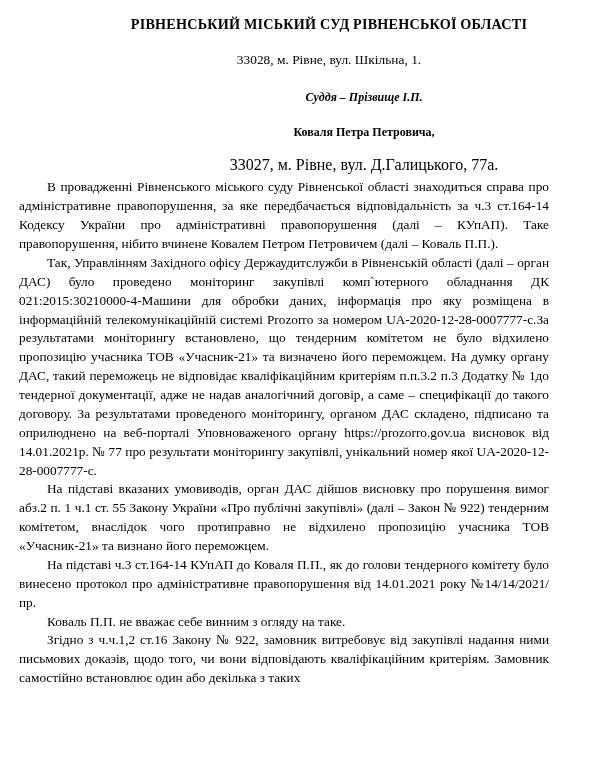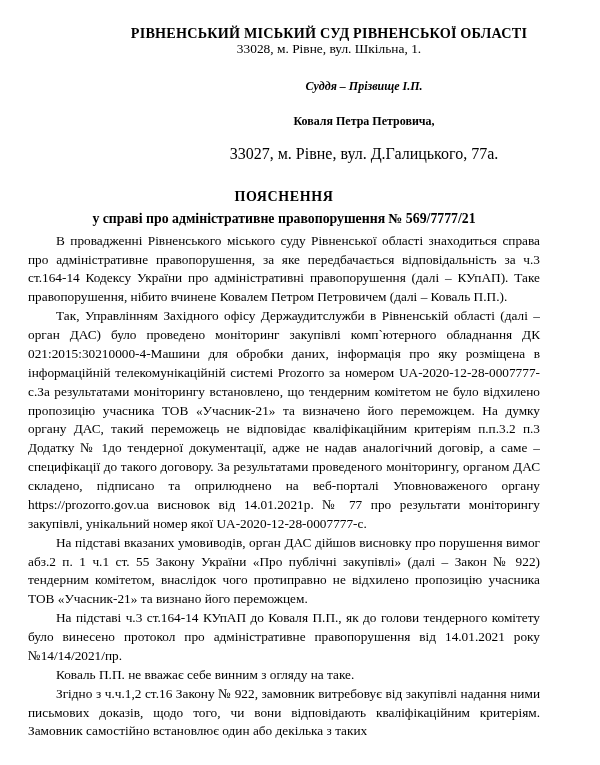--- a/index.html
+++ b/index.html
@@ -13,42 +13,42 @@
     overflow: hidden;
     font-family: "Liberation Serif", "DejaVu Serif", serif;
     color: #000000;
     -webkit-font-smoothing: antialiased;
   }
 
   .page {
     position: relative;
     width: 568px;
     height: 765px;
-    padding: 16px;
+    padding: 7px;
     box-sizing: border-box;
   }
 
   
   .letterhead {
     padding: 9px 12px 0 12px;
   }
   .court-name {
     text-align: center;
     font-weight: bold;
     font-size: 14.2px;
     letter-spacing: 0.2px;
     line-height: 1.15;
     padding-left: 90px;
     white-space: nowrap;
   }
   .court-address {
     text-align: center;
     font-size: 13.4px;
     line-height: 1.2;
-    margin-top: 0;
+    margin-top: 20px;
     padding-left: 90px;
   }
 
   .addressee {
     margin-top: 22px;
     text-align: center;
     padding-left: 160px;
   }
   .judge-line {
     font-weight: bold;
@@ -117,24 +117,20 @@
     <div class="addressee">
       <div class="judge-line">Суддя – Прізвище І.П.</div>
     </div>
 
     <div class="recipient-block">
       <div class="recipient-name">Коваля Петра Петровича,</div>
       <div class="recipient-address">33027, м. Рівне, вул. Д.Галицького, 77а.</div>
     </div>
   </div>
 
-  <div class="doc-title-wrap">
-    <div class="doc-title">ПОЯСНЕННЯ</div>
-    <div class="doc-subtitle">у справі про адміністративне  правопорушення  № 569/7777/21</div>
-  </div>
 
   <div class="body-text">
     <p>В провадженні Рівненського міського суду Рівненської області знаходиться справа про    адміністративне правопорушення,   за яке передбачається відповідальність за ч.3 ст.164-14 Кодексу України про адміністративні правопорушення (далі – КУпАП). Таке правопорушення, нібито вчинене Ковалем Петром Петровичем (далі – Коваль П.П.).</p>
     <p>Так, Управлінням Західного офісу Держаудитслужби в Рівненській області (далі – орган ДАС) було проведено моніторинг закупівлі комп`ютерного обладнання ДК 021:2015:30210000-4-Машини для обробки даних, інформація про яку розміщена в інформаційній телекомунікаційній системі Prozorro за номером UA-2020-12-28-0007777-с.За результатами моніторингу встановлено, що тендерним комітетом не було відхилено пропозицію учасника ТОВ «Учасник-21» та визначено його переможцем. На думку органу ДАС, такий переможець не відповідає кваліфікаційним критеріям п.п.3.2 п.3 Додатку № 1до тендерної документації, адже не надав аналогічний договір, а саме – специфікації до такого договору. За результатами проведеного моніторингу, органом ДАС складено, підписано та оприлюднено на веб-порталі Уповноваженого органу https://prozorro.gov.ua висновок від 14.01.2021р. № 77 про результати моніторингу закупівлі, унікальний номер якої UA-2020-12-28-0007777-с.</p>
     <p>На підставі вказаних умовиводів, орган ДАС дійшов висновку про порушення вимог абз.2 п. 1 ч.1 ст. 55 Закону України «Про публічні закупівлі»  (далі – Закон № 922) тендерним комітетом, внаслідок чого протиправно не відхилено пропозицію учасника ТОВ «Учасник-21»  та визнано його переможцем.</p>
     <p>На підставі ч.3 ст.164-14 КУпАП до Коваля П.П., як до голови тендерного комітету було винесено протокол про адміністративне правопорушення від 14.01.2021 року №14/14/2021/пр.</p>
     <p>Коваль П.П. не вважає себе винним з огляду на таке.</p>
     <p>Згідно з ч.ч.1,2 ст.16 Закону № 922, замовник витребовує від закупівлі надання ними письмових доказів, щодо того, чи вони відповідають кваліфікаційним критеріям. Замовник самостійно встановлює один або декілька з таких</p>
   </div>
 

